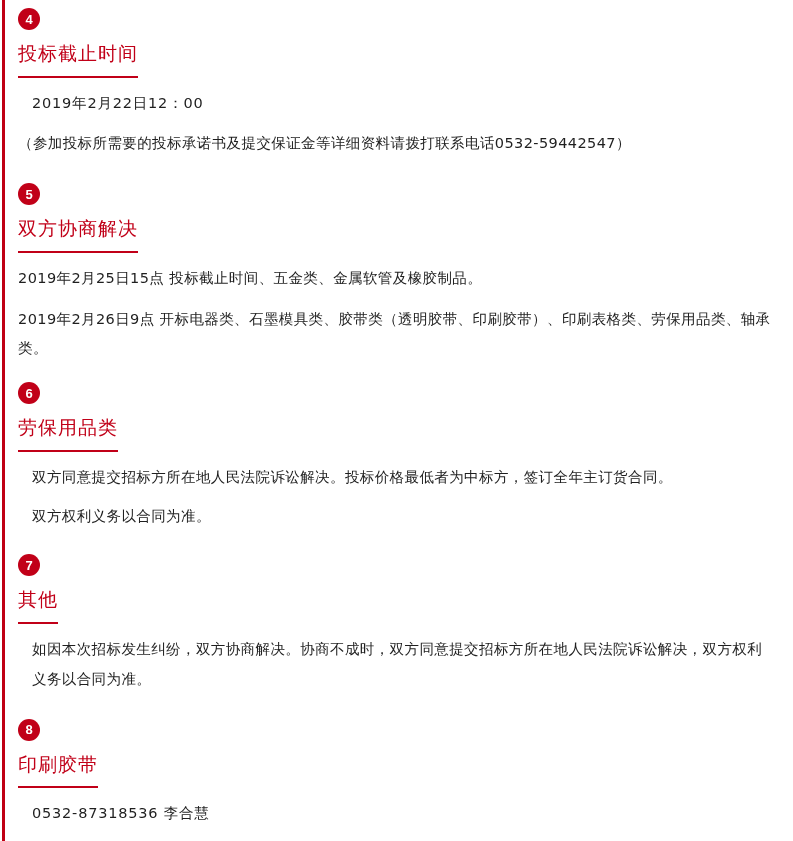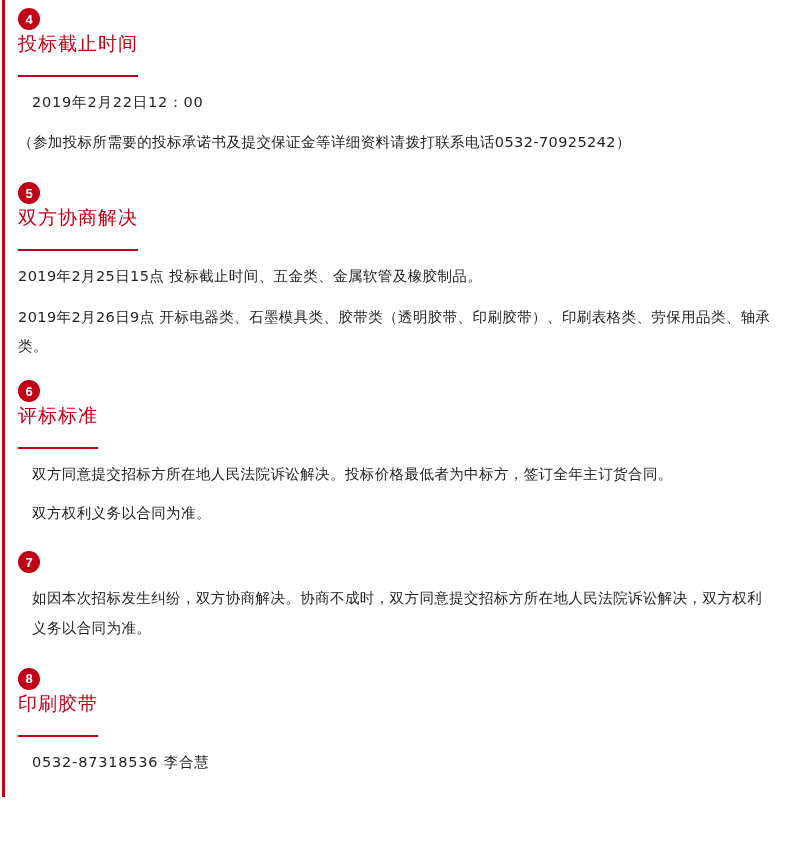--- a/index.html
+++ b/index.html
@@ -42,26 +42,26 @@
     border-radius: 50%;
     background: #c10018;
     color: #ffffff;
     font-size: 13px;
     font-weight: bold;
     line-height: 1;
     font-family: "Liberation Sans", sans-serif;
   }
   .heading {
     display: inline-block;
-    margin-top: 2px;
+    margin-top: 12px;
     font-size: 19px;
     color: #c10018;
     letter-spacing: 1px;
     border-bottom: 2px solid #c10018;
-    padding-bottom: 19px;
+    padding-bottom: 10px;
     line-height: 1.25;
     font-family: "DejaVu Sans", "Liberation Sans", sans-serif;
   }
   .heading-wrap {
     margin-bottom: 10px;
   }
   .body-text {
     font-size: 14.5px;
     line-height: 2.05;
     color: #1f1f1f;
@@ -92,21 +92,21 @@
 
   <div class="section sec-block">
     <div>
       <span class="badge">4</span>
     </div>
     <div class="heading-wrap">
       <span class="heading">投标截止时间</span>
     </div>
     <div class="para-group">
       <p class="body-text indent mono-ish">2019年2月22日12：00</p>
-      <p class="body-text">（参加投标所需要的投标承诺书及提交保证金等详细资料请拨打联系电话0532-70925242）</p>
+      <p class="body-text">（参加投标所需要的投标承诺书及提交保证金等详细资料请拨打联系电话0532-59442547）</p>
     </div>
   </div>
 
   <div class="gap-med"></div>
 
   <div class="section sec-block">
     <div>
       <span class="badge">5</span>
     </div>
     <div class="heading-wrap">
@@ -118,33 +118,36 @@
     </div>
   </div>
 
   <div class="gap-small"></div>
 
   <div class="section sec-block">
     <div>
       <span class="badge">6</span>
     </div>
     <div class="heading-wrap">
-      <span class="heading">评标标准</span>
+      <span class="heading">劳保用品类</span>
     </div>
     <div class="para-group">
       <p class="body-text indent tight">双方同意提交招标方所在地人民法院诉讼解决。投标价格最低者为中标方，签订全年主订货合同。</p>
       <p class="body-text indent tight">双方权利义务以合同为准。</p>
     </div>
   </div>
 
   <div class="gap-med"></div>
 
   <div class="section sec-block">
     <div>
       <span class="badge">7</span>
+    </div>
+    <div class="heading-wrap">
+      <span class="heading">其他</span>
     </div>
     <div class="para-group">
       <p class="body-text indent">如因本次招标发生纠纷，双方协商解决。协商不成时，双方同意提交招标方所在地人民法院诉讼解决，双方权利义务以合同为准。</p>
     </div>
   </div>
 
   <div class="gap-med"></div>
 
   <div class="section">
     <div>

